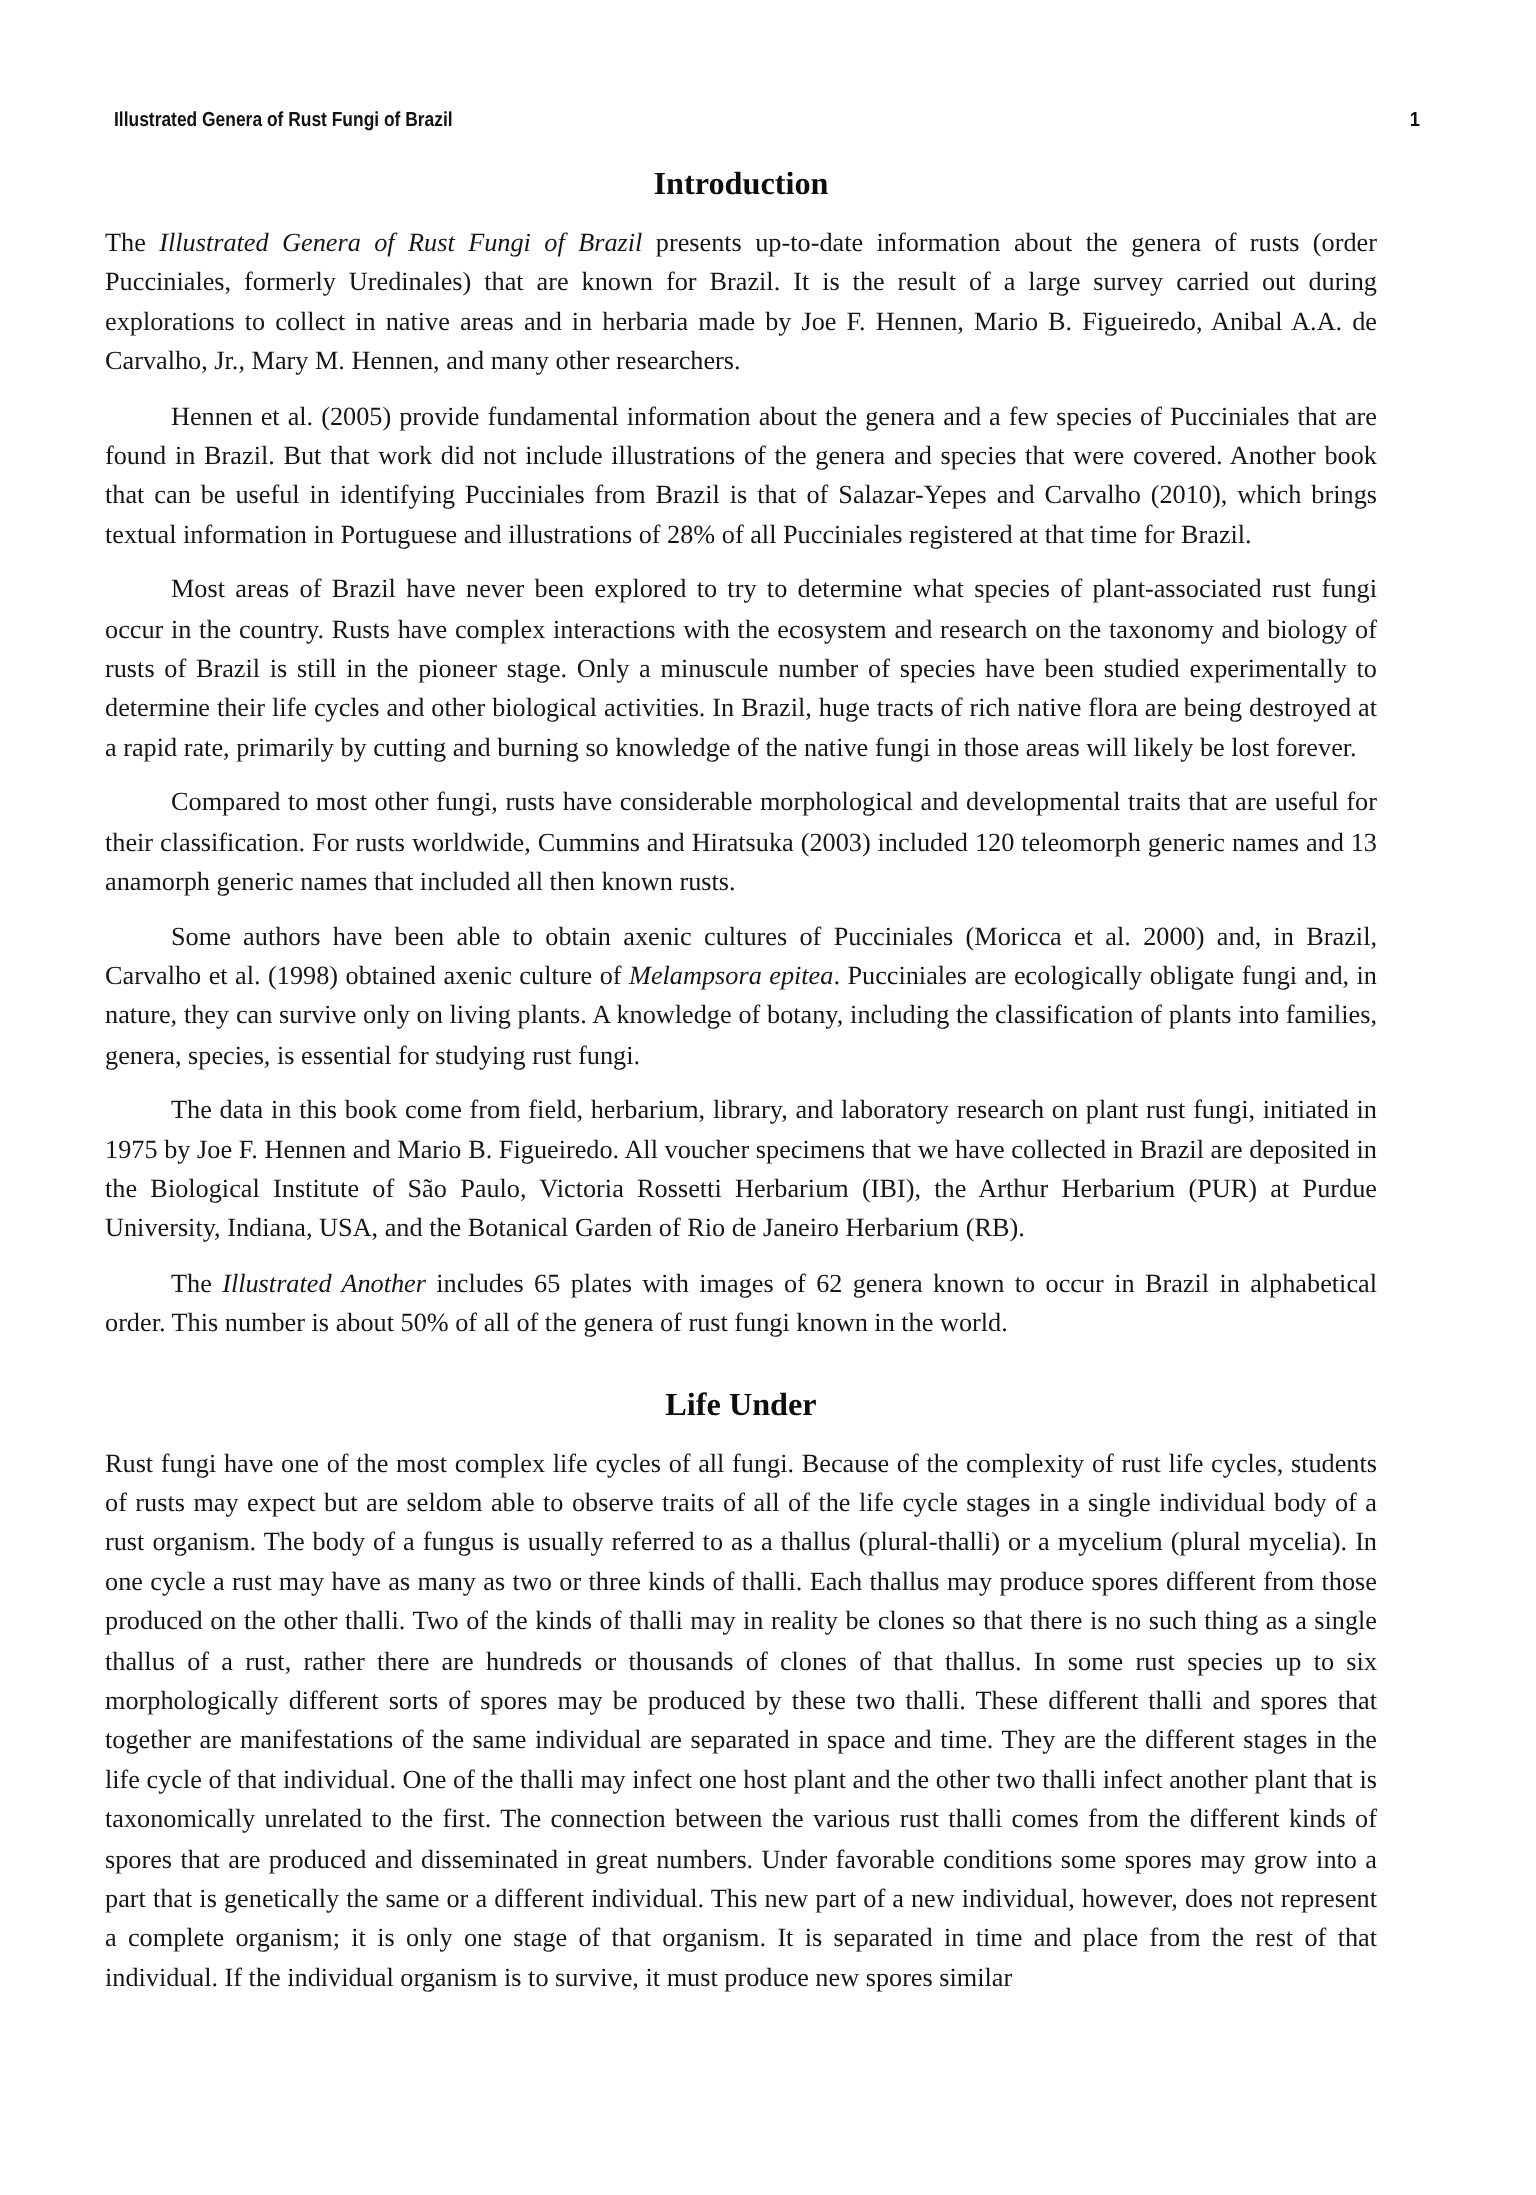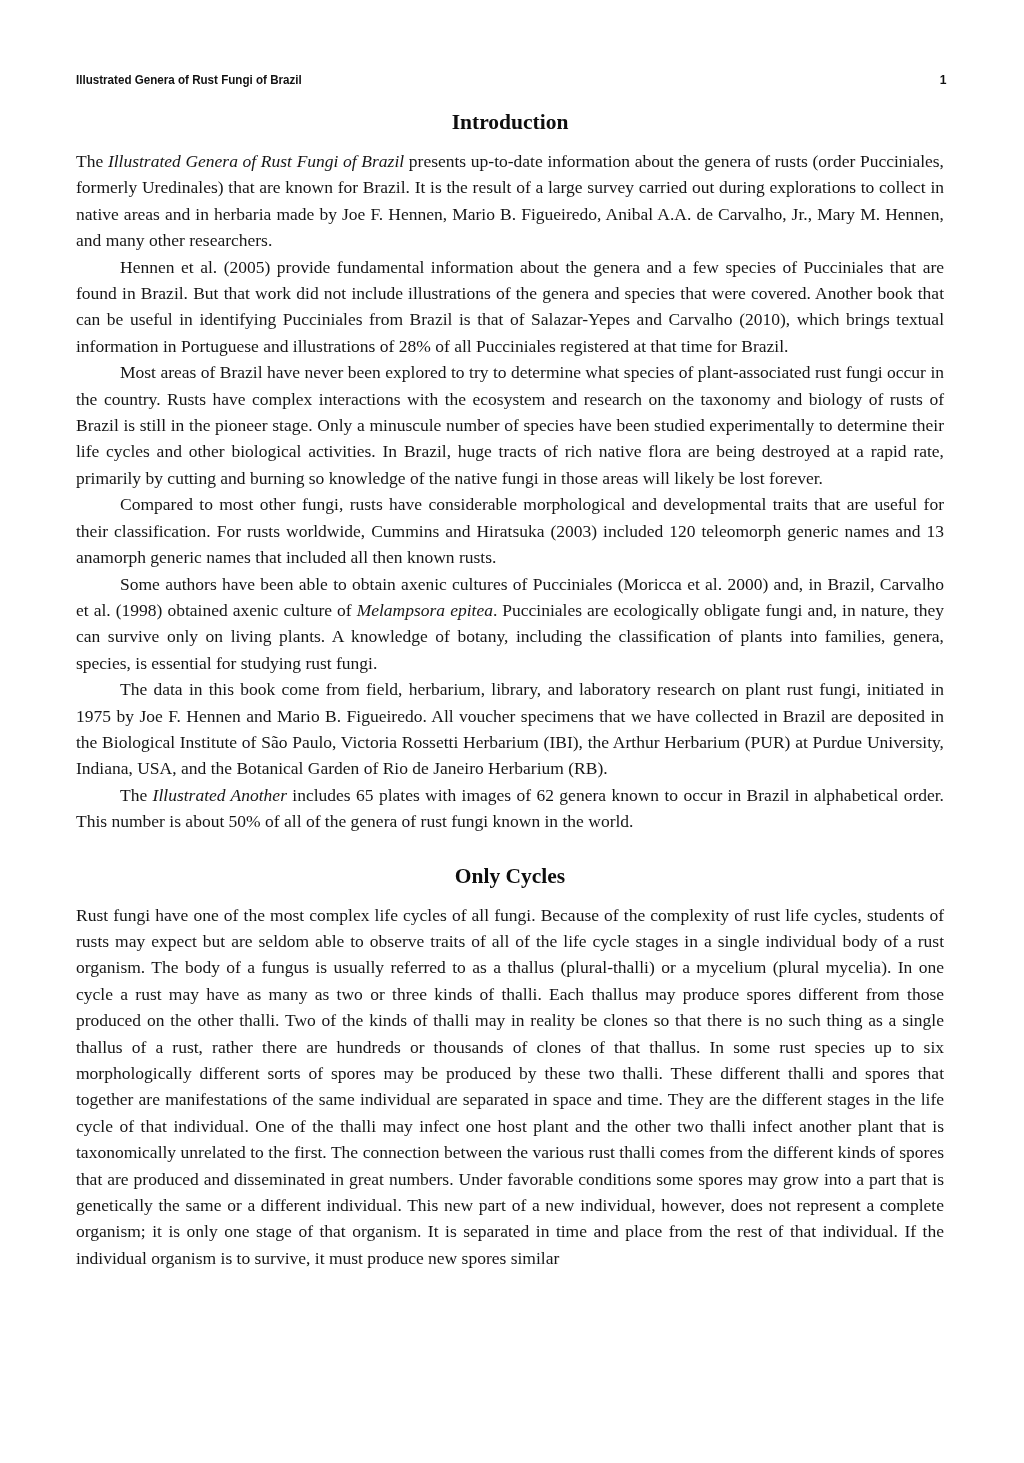--- a/index.html
+++ b/index.html
@@ -36,37 +36,37 @@
     white-space: nowrap;
   }
   .page-number {
     display: inline-block;
     transform: scaleX(0.9);
     transform-origin: right center;
   }
   .content {
     position: absolute;
     top: 106px;
-    left: 76px;
+    left: 60px;
     width: 868px;
   }
   .section-heading {
     margin: 0 0 10px 0;
     text-align: center;
     font-family: "Liberation Serif", serif;
     font-weight: bold;
     font-size: 21.5px;
     line-height: 32px;
     color: #0e0e0e;
   }
   .section + .section .section-heading {
     margin-top: 25px;
   }
   .para {
-    margin: 0;
+    margin: 10px;
     font-family: "Liberation Serif", serif;
     font-size: 17.5px;
     line-height: 26.4px;
     text-align: justify;
     color: #161616;
     hyphens: auto;
     -webkit-hyphens: auto;
   }
   .para.indent {
     text-indent: 44px;
@@ -87,17 +87,17 @@
         <h2 class="section-heading">Introduction</h2>
         <p class="para"><span class="seg-r">The </span><span class="seg-i">Illustrated Genera of Rust Fungi of Brazil</span><span class="seg-r"> presents up-to-date information about the genera of rusts (order Pucciniales, formerly Uredinales) that are known for Brazil. It is the result of a large survey carried out during explorations to collect in native areas and in herbaria made by Joe F. Hennen, Mario B. Figueiredo, Anibal A.A. de Carvalho, Jr., Mary M. Hennen, and many other researchers.</span></p>
         <p class="para indent"><span class="seg-r">Hennen et al. (2005) provide fundamental information about the genera and a few species of Pucciniales that are found in Brazil. But that work did not include illustrations of the genera and species that were covered. Another book that can be useful in identifying Pucciniales from Brazil is that of Salazar-Yepes and Carvalho (2010), which brings textual information in Portuguese and illustrations of 28% of all Pucciniales registered at that time for Brazil.</span></p>
         <p class="para indent"><span class="seg-r">Most areas of Brazil have never been explored to try to determine what species of plant-associated rust fungi occur in the country. Rusts have complex interactions with the ecosystem and research on the taxonomy and biology of rusts of Brazil is still in the pioneer stage. Only a minuscule number of species have been studied experimentally to determine their life cycles and other biological activities. In Brazil, huge tracts of rich native flora are being destroyed at a rapid rate, primarily by cutting and burning so knowledge of the native fungi in those areas will likely be lost forever.</span></p>
         <p class="para indent"><span class="seg-r">Compared to most other fungi, rusts have considerable morphological and developmental traits that are useful for their classification. For rusts worldwide, Cummins and Hiratsuka (2003) included 120 teleomorph generic names and 13 anamorph generic names that included all then known rusts.</span></p>
         <p class="para indent"><span class="seg-r">Some authors have been able to obtain axenic cultures of Pucciniales (Moricca et al. 2000) and, in Brazil, Carvalho et al. (1998) obtained axenic culture of </span><span class="seg-i">Melampsora epitea</span><span class="seg-r">. Pucciniales are ecologically obligate fungi and, in nature, they can survive only on living plants. A knowledge of botany, including the classification of plants into families, genera, species, is essential for studying rust fungi.</span></p>
         <p class="para indent"><span class="seg-r">The data in this book come from field, herbarium, library, and laboratory research on plant rust fungi, initiated in 1975 by Joe F. Hennen and Mario B. Figueiredo. All voucher specimens that we have collected in Brazil are deposited in the Biological Institute of São Paulo, Victoria Rossetti Herbarium (IBI), the Arthur Herbarium (PUR) at Purdue University, Indiana, USA, and the Botanical Garden of Rio de Janeiro Herbarium (RB).</span></p>
         <p class="para indent"><span class="seg-r">The </span><span class="seg-i">Illustrated Another</span><span class="seg-r"> includes 65 plates with images of 62 genera known to occur in Brazil in alphabetical order. This number is about 50% of all of the genera of rust fungi known in the world.</span></p>
       </section>
       <section class="section">
-        <h2 class="section-heading">Only Cycles</h2>
+        <h2 class="section-heading">Life Under</h2>
         <p class="para"><span class="seg-r">Rust fungi have one of the most complex life cycles of all fungi. Because of the complexity of rust life cycles, students of rusts may expect but are seldom able to observe traits of all of the life cycle stages in a single individual body of a rust organism. The body of a fungus is usually referred to as a </span><span class="seg-b">thallus</span><span class="seg-r"> (plural-thalli) or a </span><span class="seg-b">mycelium</span><span class="seg-r"> (plural mycelia). In one cycle a rust may have as many as two or three kinds of thalli. Each thallus may produce spores different from those produced on the other thalli. Two of the kinds of thalli may in reality be clones so that there is no such thing as a single thallus of a rust, rather there are hundreds or thousands of clones of that thallus. In some rust species up to six morphologically different sorts of spores may be produced by these two thalli. These different thalli and spores that together are manifestations of the same individual are separated in space and time. They are the different stages in the life cycle of that individual. One of the thalli may infect one host plant and the other two thalli infect another plant that is taxonomically unrelated to the first. The connection between the various rust thalli comes from the different kinds of spores that are produced and disseminated in great numbers. Under favorable conditions some spores may grow into a part that is genetically the same or a different individual. This new part of a new individual, however, does not represent a complete organism; it is only one stage of that organism. It is separated in time and place from the rest of that individual. If the individual organism is to survive, it must produce new spores similar</span></p>
       </section>
     </main>
 </div>
 
 </body></html>

